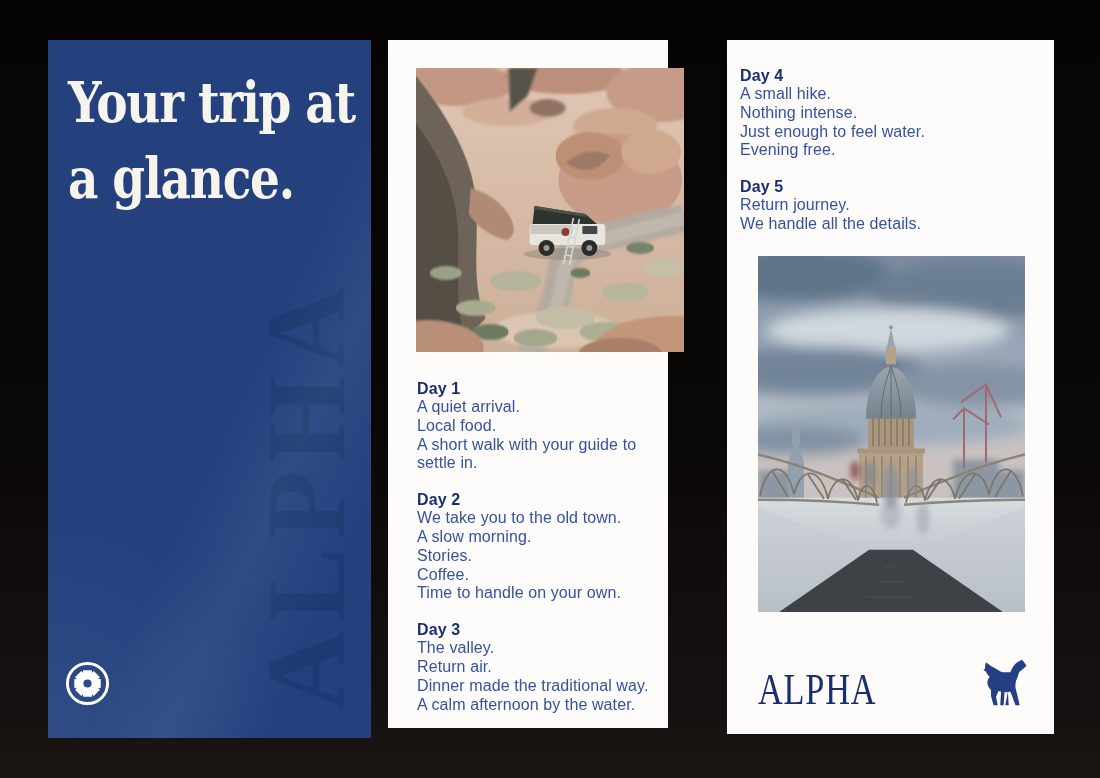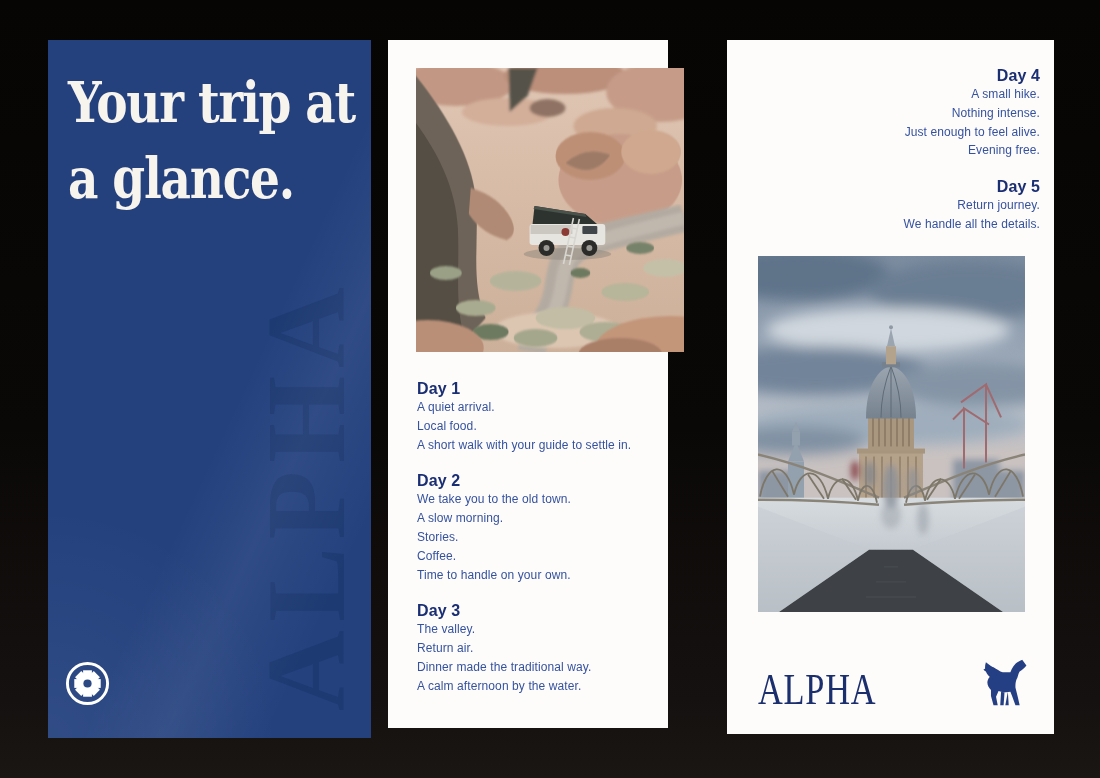--- a/index.html
+++ b/index.html
@@ -29,24 +29,24 @@
   .badge{position:absolute;left:16px;bottom:31px;width:47px;height:47px;}
   
   .panel-mid{left:388px;width:280px;height:688px;background:#fdfcfa;}
   .panel-right{left:727px;width:327px;height:694px;background:#fdfcfa;}
   .photo{position:absolute;overflow:hidden;background:#cbb49f;}
   .photo svg{display:block;width:100%;height:100%;}
   .photo-desert{left:28px;top:28px;width:268px;height:284px;}
   .photo-bridge{left:31px;top:216px;width:267px;height:356px;background:#9aa7b6;}
   .days{position:absolute;}
   .days-mid{left:29px;top:339px;right:14px;}
-  .days-right{left:13px;top:26px;right:14px;text-align:right;}
+  .days-right{left:13px;top:26px;right:14px;}
   .day{margin:0 0 17px 0;}
   .day h3{margin:0;font-size:16px;font-weight:bold;color:#1a2e74;line-height:19px;letter-spacing:.1px;}
-  .day .ln{font-size:12px;color:#3552a0;line-height:18.8px;letter-spacing:.1px;}
+  .day .ln{font-size:16px;color:#3552a0;line-height:18.8px;letter-spacing:.1px;}
   .footer{position:absolute;left:31px;right:20px;bottom:24px;
     display:flex;justify-content:space-between;align-items:flex-end;}
   .wordmark{font-family:"Liberation Serif",serif;font-weight:normal;
     font-size:44px;line-height:40px;color:#1b2f6e;letter-spacing:1px;
     transform:scaleX(.78);transform-origin:left bottom;white-space:nowrap;}
   .wolf{width:54px;height:50px;margin-bottom:2px;}
 </style>
 </head>
 <body>
 
@@ -178,21 +178,21 @@
       </section>
     </div>
   </div>
 
   <div class="panel panel-right">
     <div class="days days-right">
       <section class="day">
         <h3>Day 4</h3>
         <div class="ln">A small hike.</div>
         <div class="ln">Nothing intense.</div>
-        <div class="ln">Just enough to feel alive.</div>
+        <div class="ln">Just enough to feel water.</div>
         <div class="ln">Evening free.</div>
       </section>
       <section class="day">
         <h3>Day 5</h3>
         <div class="ln">Return journey.</div>
         <div class="ln">We handle all the details.</div>
       </section>
     </div>
 
     <div class="photo photo-bridge" role="img" aria-label="St Paul's Cathedral seen along the Millennium Bridge walkway under a heavy cloudy sky">

